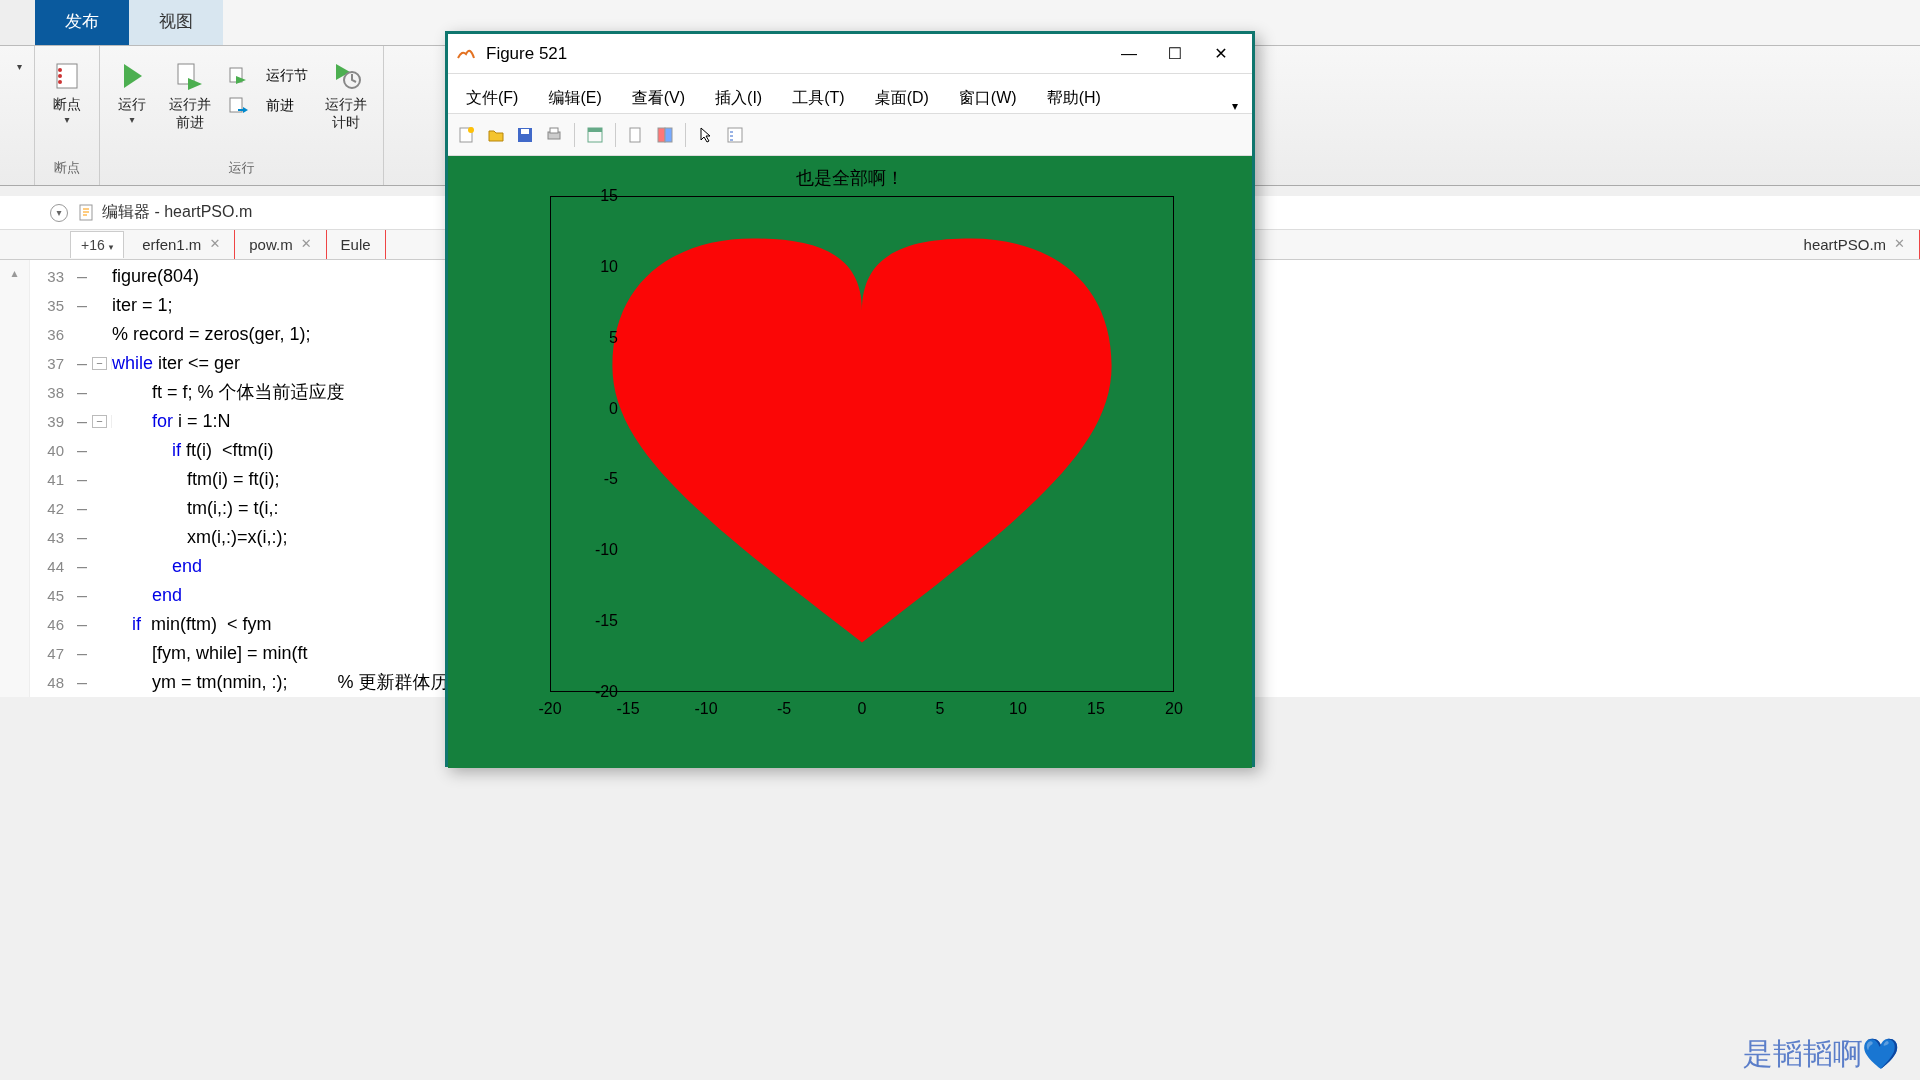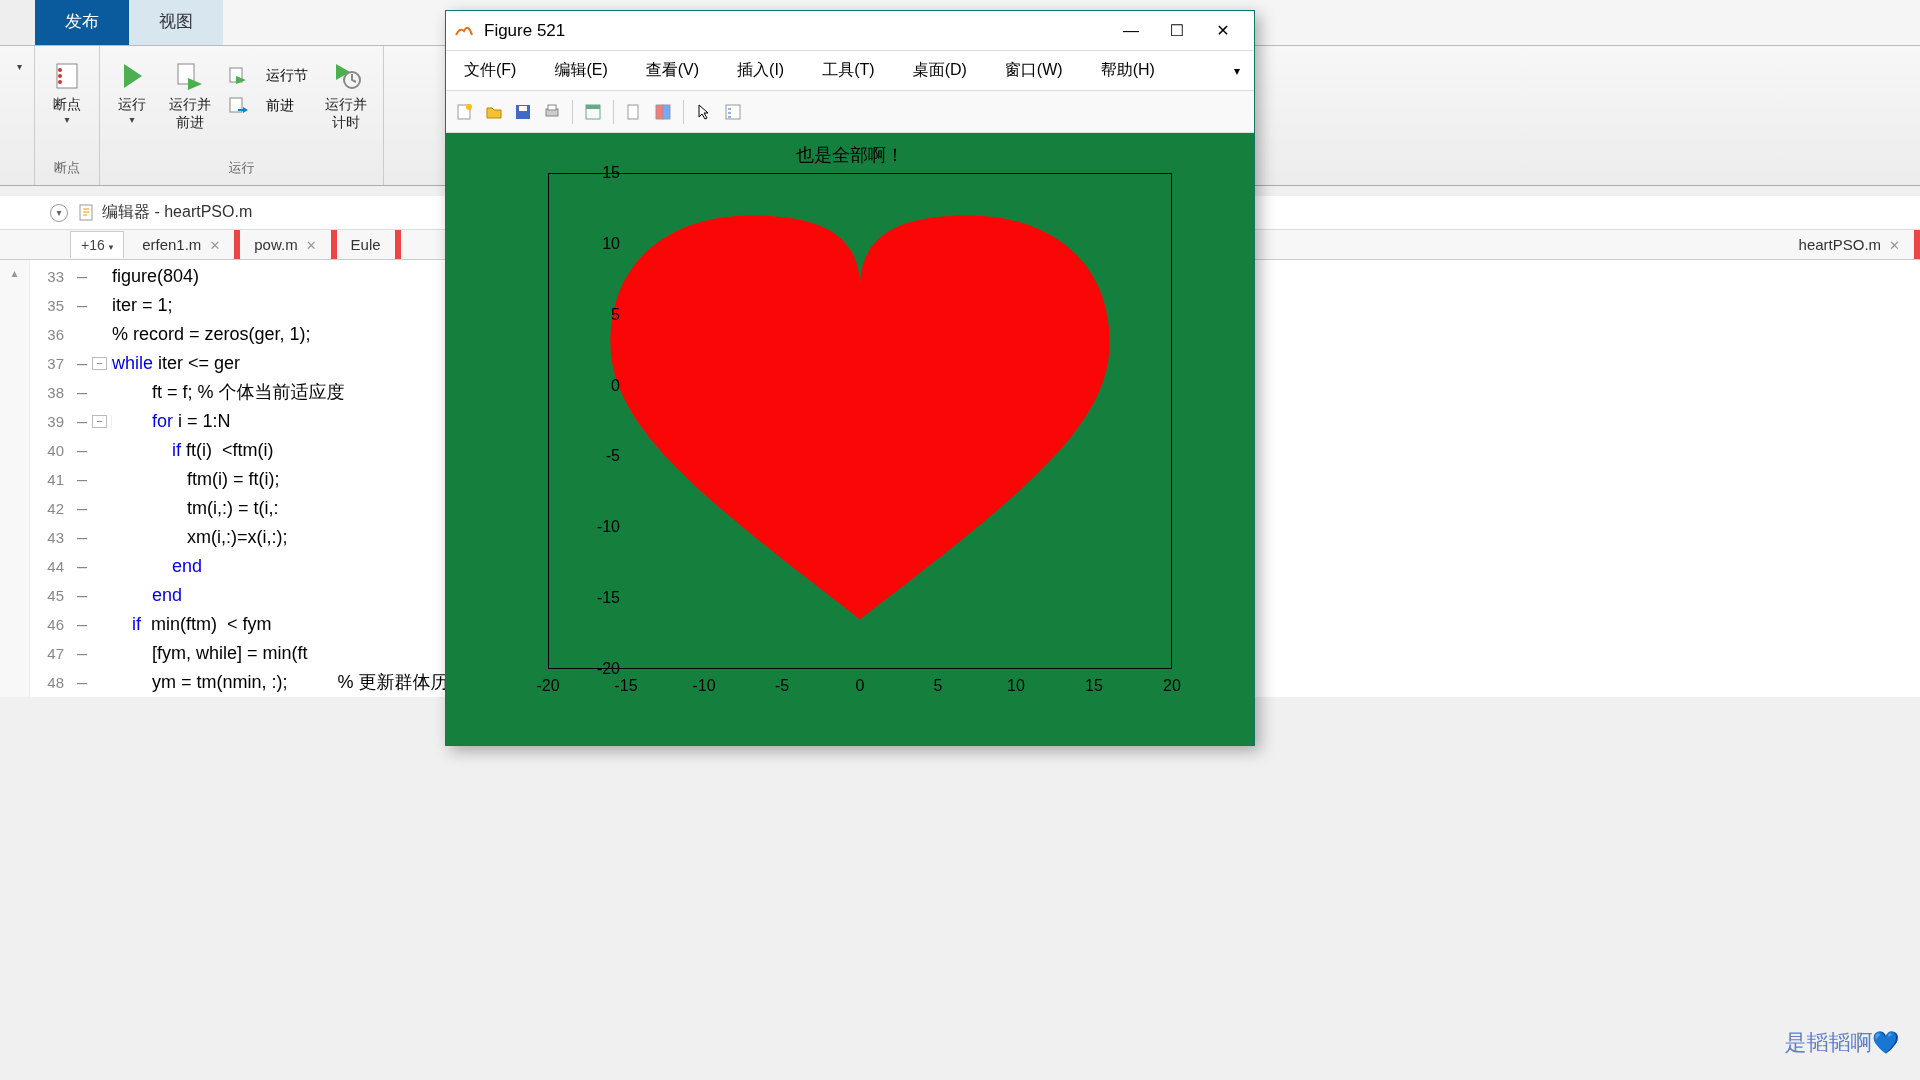--- a/index.html
+++ b/index.html
@@ -23,58 +23,58 @@
 .small-tool .icon{width:20px;height:20px}
 
 
 .editor-area{background:#fff;margin-top:10px}
 .editor-title{display:flex;align-items:center;padding:6px 10px;font-size:16px;color:#333;border-bottom:1px solid #ddd}
 .editor-title .collapse-icon{width:18px;height:18px;margin-right:10px;border:1px solid #999;border-radius:9px;display:flex;align-items:center;justify-content:center;font-size:10px;color:#666}
 .editor-title .doc-icon{width:18px;height:18px;margin-right:6px}
 .tab-bar{display:flex;align-items:center;background:#f7f7f7;border-bottom:1px solid #ccc;padding-left:10px}
 .plus-tab{padding:5px 10px;background:#fff;border:1px solid #ccc;border-bottom:none;font-size:14px;color:#444;margin-right:4px}
 .plus-tab .arrow{font-size:9px}
-.file-tab{display:flex;align-items:flex-end;padding:6px 14px;background:#f7f7f7;border-right:6px solid #ef4444;font-size:15px;color:#333;gap:8px;cursor:pointer}
+.file-tab{display:flex;align-items:flex-start;padding:6px 14px;background:#f7f7f7;border-right:1px solid #ef4444;font-size:15px;color:#333;gap:8px;cursor:pointer}
 .file-tab .close{color:#999;font-size:13px}
 .file-tab.right{margin-left:auto}
 .code-wrap{display:flex;background:#fff}
 .scroll-gutter{width:30px;background:#f8f8f8;border-right:1px solid #eee;display:flex;justify-content:center;padding-top:6px;color:#999;font-size:12px}
 .code-lines{flex:1;font-family:"Courier New",monospace;font-size:18px;line-height:29px;padding-top:2px}
 .line{display:flex;align-items:center;height:29px}
 .lineno{width:42px;text-align:right;color:#888;padding-right:8px;font-size:15px}
 .dash{width:20px;text-align:center;color:#888}
 .fold{width:16px;text-align:center;color:#777;font-size:11px;border:1px solid #bbb;height:13px;line-height:11px;margin-right:4px}
 .fold-gutter{width:20px;display:flex;justify-content:center;border-right:1px solid #eee}
 .code{white-space:pre;color:#000}
 .kw{color:#0000e6}
 .comment{color:#000000}
 .section{color:#009628;font-weight:bold}
 
 
-.figure-window{position:absolute;left:445px;top:10px;width:810px;height:736px;background:#fff;border:1px solid #0f766e;box-shadow:5px 5px 15px rgba(0,0,0,.3)}
+.figure-window{position:absolute;left:445px;top:31px;width:810px;height:736px;background:#fff;border:3px solid #0f766e;box-shadow:5px 5px 15px rgba(0,0,0,.3)}
 .fig-titlebar{height:40px;display:flex;align-items:center;padding:0 8px;background:#fff;border-bottom:1px solid #ddd}
 .fig-icon{width:20px;height:20px;margin-right:10px}
 .fig-title{flex:1;font-size:17px;color:#000}
 .win-ctl{width:46px;height:32px;display:flex;align-items:center;justify-content:center;font-size:16px;cursor:pointer}
-.fig-menubar{height:40px;display:flex;align-items:center;gap:18px;padding:0 8px;font-size:16px;border-bottom:1px solid #ddd}
+.fig-menubar{height:40px;display:flex;align-items:flex-end;gap:10px;padding:0 8px;font-size:16px;border-bottom:1px solid #ddd}
 .menu-item{padding:4px 10px;cursor:pointer}
 .menu-chevron{margin-left:auto;font-size:12px;padding-right:6px}
 .fig-toolbar{height:42px;display:flex;align-items:center;gap:3px;padding:0 6px;border-bottom:1px solid #ddd;background:#f9f9f9}
 .fb{width:26px;height:26px;display:flex;align-items:center;justify-content:center;cursor:pointer}
 .sep{width:1px;height:24px;background:#ccc;margin:0 4px}
 .fig-canvas{position:relative;height:612px;background:#15803d}
 
 
 .plot-title{position:absolute;top:10px;left:0;right:0;text-align:center;font-size:18px;color:#000}
 .axes-box{position:absolute;left:102px;top:40px;width:624px;height:496px;border:1px solid #000}
 .ytick{position:absolute;right:634px;font-size:16px;text-align:right;transform:translateY(-50%)}
 .xtick{position:absolute;top:544px;font-size:16px;transform:translateX(-50%)}
 .heart-svg{position:absolute;left:102px;top:40px;width:624px;height:496px}
 
-.watermark{position:absolute;right:20px;bottom:22px;font-size:22px;color:#5b7ec9}
+.watermark{position:absolute;right:20px;bottom:5px;font-size:30px;color:#5b7ec9}
 
 .arrow-down{font-size:10px;color:#444}
 </style>
 </head>
 <body>
 
 <div class="ribbon-tabs">
   <div class="ribbon-tabs-left"></div>
   <div class="ribbon-tab">发布</div>
   <div class="ribbon-tab inactive">视图</div>

